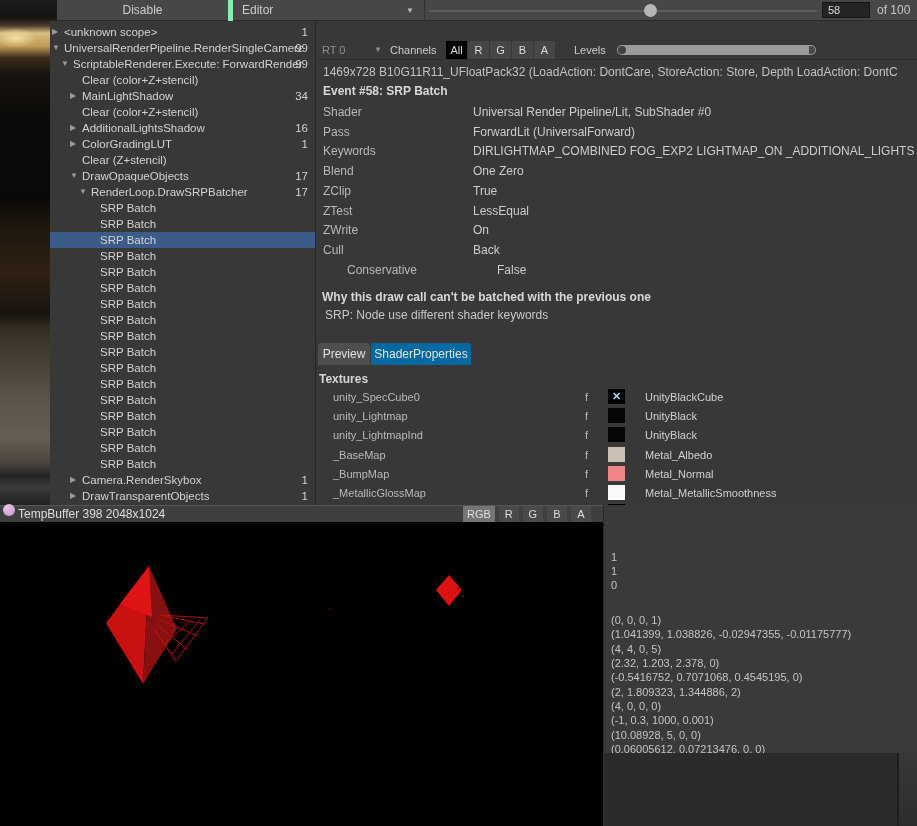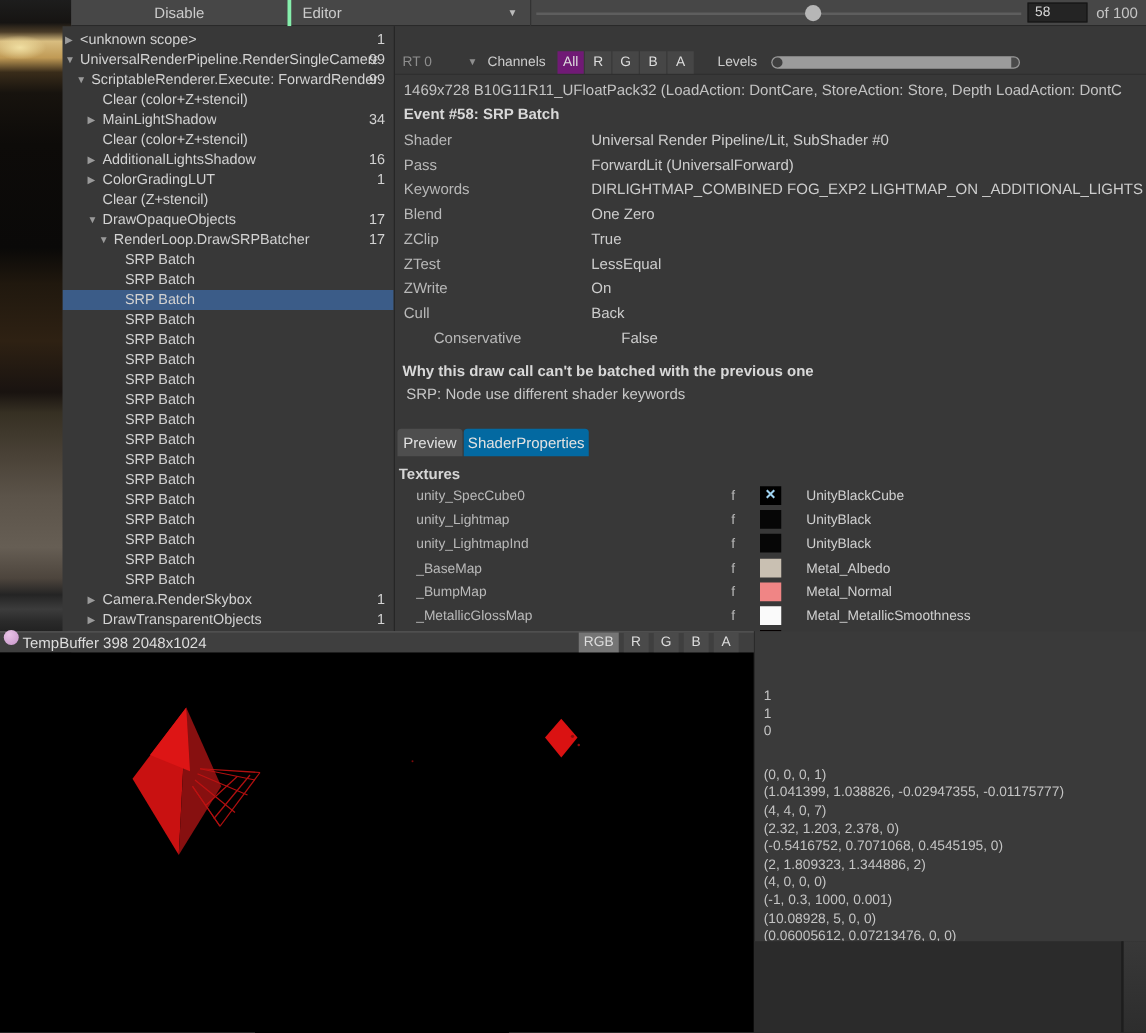--- a/index.html
+++ b/index.html
@@ -16,21 +16,21 @@
       radial-gradient(ellipse 30px 14px at 16px 38px, #f0dfa2 0%, rgba(240,223,162,0) 70%),
       linear-gradient(180deg,
         #1d1d1d 0%, #161412 2.2%, #4a3c28 3.1%, #d8bd80 4.0%, #c09a55 5.6%,
         #392c1a 7.0%, #17130e 9.0%, #0d0b09 14%, #0a0908 24%,
         #20180e 27.5%, #2e2113 33%, #191310 38%, #363023 40%,
         #494136 44%, #5b5349 48%, #665e54 53%, #4d453d 56%,
         #242424 57.6%, #3c3c3c 59%, #2a2a2a 60.2%, #1b1b1b 62%, #111 100%);
   }
   
   #topbar { position:absolute; left:57px; top:0; width:860px; height:21px; background:#474747; border-bottom:1px solid #292929; }
-  #disable-btn { position:absolute; left:0; top:0; width:176px; height:21px; line-height:21px; text-align:center; font-size:12px; color:#cccccc; border-right:3px solid #86efac; }
+  #disable-btn { position:absolute; left:0; top:0; width:176px; height:21px; line-height:21px; text-align:center; font-size:12px; color:#cccccc; border-right:5px solid #86efac; }
   #editor-dd { position:absolute; left:177px; top:0; width:191px; height:21px; line-height:21px; font-size:12px; color:#cccccc; border-right:1px solid #333; }
   #editor-dd .lbl { position:absolute; left:8px; }
   #editor-dd .caret { position:absolute; right:10px; top:0; font-size:8px; color:#bbb; }
   #frame-slider-track { position:absolute; left:372px; top:10px; width:388px; height:2px; background:#5e5e5e; }
   #frame-slider-knob { position:absolute; left:587px; top:4px; width:13px; height:13px; border-radius:50%; background:#b6b6b6; }
   #frame-box { position:absolute; left:765px; top:2px; width:48px; height:16px; background:#242424; border:1px solid #161616; font-size:11px; line-height:14px; padding-left:5px; color:#d8d8d8; }
   #frame-total { position:absolute; left:820px; top:3px; font-size:12px; color:#c6c6c6; }
   
   #tree-panel { position:absolute; left:50px; top:21px; width:265px; height:484px; background:#383838; overflow:hidden; }
   .trow { position:absolute; left:0; width:265px; height:16px; font-size:11.5px; line-height:16px; color:#d2d2d2; }
@@ -44,21 +44,21 @@
   #rt-row1 { position:absolute; left:0; top:1px; width:601px; height:19px; font-size:12px; line-height:19px; }
   #rt-label { position:absolute; left:7px; color:#cdcdcd; }
   #rt-value { position:absolute; left:156px; color:#cdcdcd; }
   #rt-row2 { position:absolute; left:0; top:20px; width:601px; height:19px; border-bottom:1px solid #2f2f2f; font-size:11px; line-height:18px; }
   #rt-dd { position:absolute; left:6px; color:#8e8e8e; }
   #rt-dd-caret { position:absolute; left:58px; top:0; font-size:8px; color:#8e8e8e; }
   #channels-label { position:absolute; left:74px; color:#cccccc; }
   .chan-set { position:absolute; top:0; height:18px; display:flex; }
   #rt-channels { left:130px; }
   .chan-btn { height:18px; min-width:21px; padding:0 4px; margin-right:1px; background:#464646; color:#dddddd; text-align:center; line-height:18px; }
-  .chan-btn.sel { background:#701a75; }
+  .chan-btn.sel { background:#000000; }
   #levels-label { position:absolute; left:258px; color:#cccccc; }
   #levels-bar { position:absolute; left:301px; top:4px; width:199px; height:10px; background:#9b9b9b; border-radius:5px; }
   #levels-bar::before { content:""; position:absolute; left:1px; top:1px; width:8px; height:8px; border-radius:50%; background:#3f3f3f; }
   #levels-bar::after { content:""; position:absolute; right:1px; top:1px; width:6px; height:8px; border-radius:0 4px 4px 0; background:#4a4a4a; }
   #info-line { position:absolute; left:7px; top:44px; width:600px; font-size:12px; color:#c3c3c3; white-space:nowrap; overflow:hidden; }
   #event-title { position:absolute; left:7px; top:63px; font-size:12px; font-weight:bold; color:#d8d8d8; }
   .drow { position:absolute; left:0; width:601px; height:18px; font-size:12px; line-height:18px; }
   .dlabel { position:absolute; left:7px; color:#b8b8b8; }
   .dvalue { position:absolute; left:157px; color:#cdcdcd; white-space:nowrap; }
   #why-title { position:absolute; left:6px; top:269px; font-size:12px; font-weight:bold; color:#d8d8d8; }
@@ -328,21 +328,21 @@
         </div>
       </div>
   </div>
 
   <div id="values-panel">
       <div class="vline" style="top: 46px;">1</div>
       <div class="vline" style="top: 60px;">1</div>
       <div class="vline" style="top: 74px;">0</div>
       <div class="vline" style="top: 109px;">(0, 0, 0, 1)</div>
       <div class="vline" style="top: 123px;">(1.041399, 1.038826, -0.02947355, -0.01175777)</div>
-      <div class="vline" style="top: 138px;">(4, 4, 0, 7)</div>
+      <div class="vline" style="top: 138px;">(4, 4, 0, 5)</div>
       <div class="vline" style="top: 152px;">(2.32, 1.203, 2.378, 0)</div>
       <div class="vline" style="top: 166px;">(-0.5416752, 0.7071068, 0.4545195, 0)</div>
       <div class="vline" style="top: 181px;">(2, 1.809323, 1.344886, 2)</div>
       <div class="vline" style="top: 195px;">(4, 0, 0, 0)</div>
       <div class="vline" style="top: 209px;">(-1, 0.3, 1000, 0.001)</div>
       <div class="vline" style="top: 224px;">(10.08928, 5, 0, 0)</div>
       <div class="vline" style="top: 238px;">(0.06005612, 0.07213476, 0, 0)</div>
     </div>
   <div id="behind-br">
     <div class="vdiv"></div>

